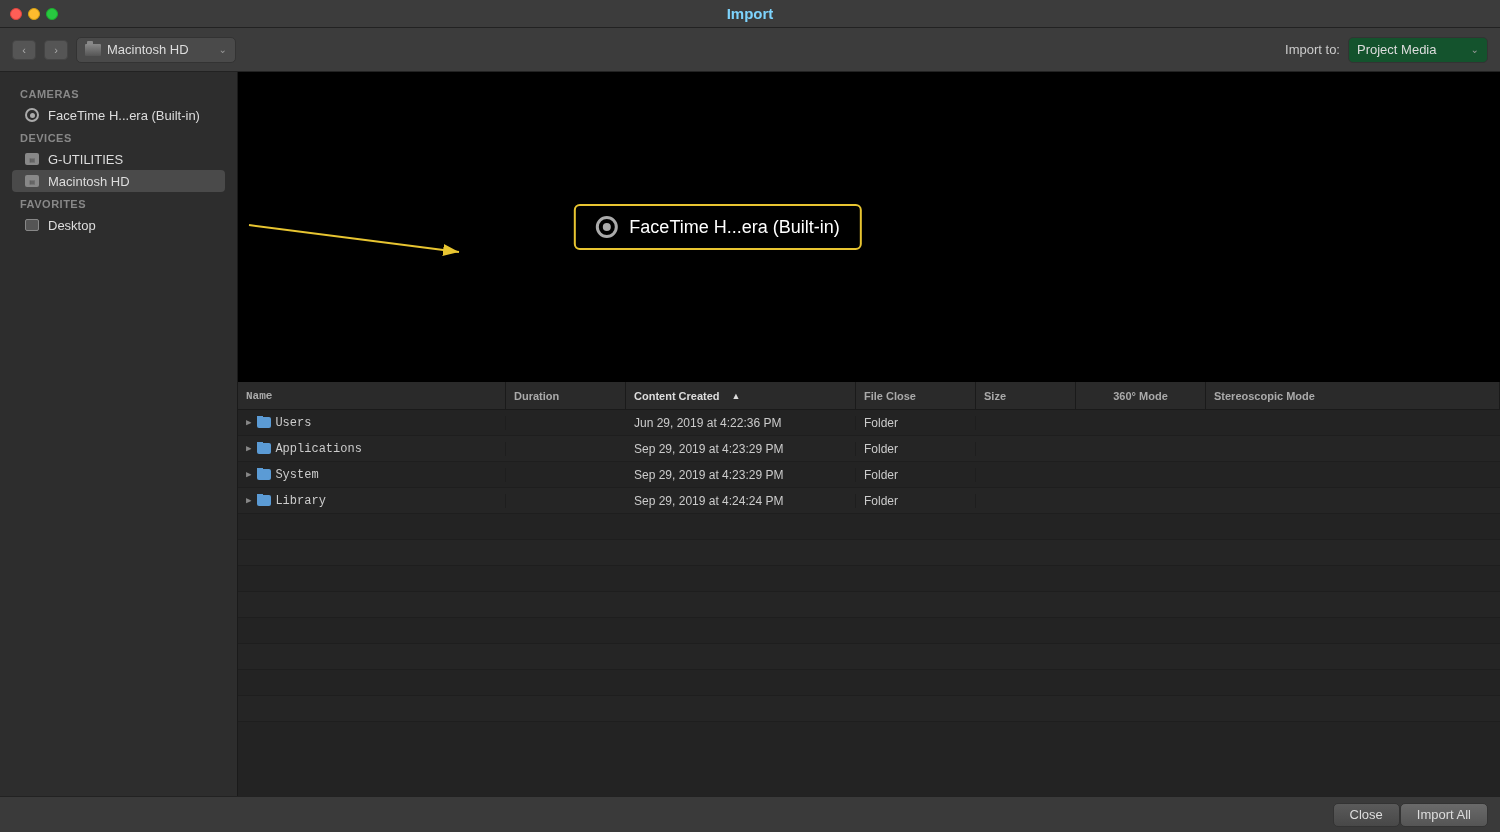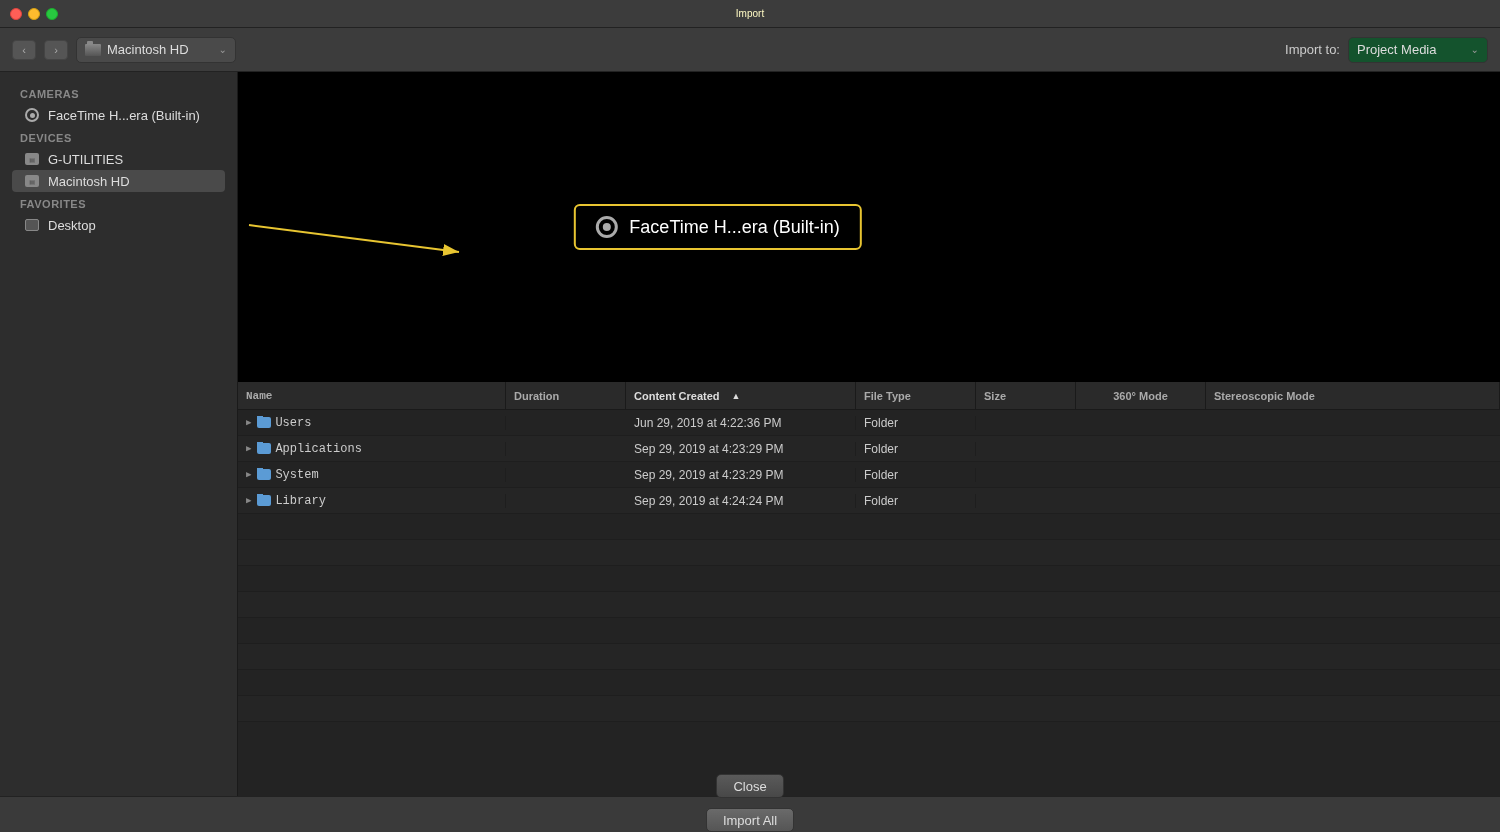--- a/index.html
+++ b/index.html
@@ -15,23 +15,23 @@
     .title-bar {
       height: 28px;
       background: #3c3c3c;
       border-bottom: 1px solid #222;
       display: flex;
       align-items: center;
       justify-content: center;
       position: relative;
     }
     .title-bar-title {
-      color: #fef9c3;
-      font-size: 10px;
-      font-weight: 400;
+      color: #7dd3fc;
+      font-size: 15px;
+      font-weight: 700;
     }
     .title-bar-controls {
       position: absolute;
       left: 10px;
       display: flex;
       gap: 6px;
       align-items: center;
     }
     .traffic-light {
       width: 12px;
@@ -354,22 +354,20 @@
 
     
     .bottom-bar {
       height: 36px;
       background: #3a3a3a;
       border-top: 1px solid #222;
       display: flex;
       align-items: center;
       justify-content: flex-end;
       padding: 0 12px;
-      gap: 10px;
-      flex-direction: column;
     }
     .bottom-btn {
       background: linear-gradient(180deg, #5a5a5a 0%, #484848 100%);
       border: 1px solid #333;
       border-radius: 5px;
       color: #ddd;
       font-size: 13px;
       padding: 4px 16px;
       cursor: pointer;
       height: 24px;
@@ -470,21 +468,21 @@
           <span>Name</span>
         </div>
         <div class="col-header col-duration">
           <span>Duration</span>
         </div>
         <div class="col-header col-created sorted">
           <span>Content Created</span>
           <span class="sort-indicator">▲</span>
         </div>
         <div class="col-header col-filetype">
-          <span>File Type</span>
+          <span>File Close</span>
         </div>
         <div class="col-header col-size">
           <span>Size</span>
         </div>
         <div class="col-header col-360">
           <span>360° Mode</span>
         </div>
         <div class="col-header col-stereo">
           <span>Stereoscopic Mode</span>
         </div>

